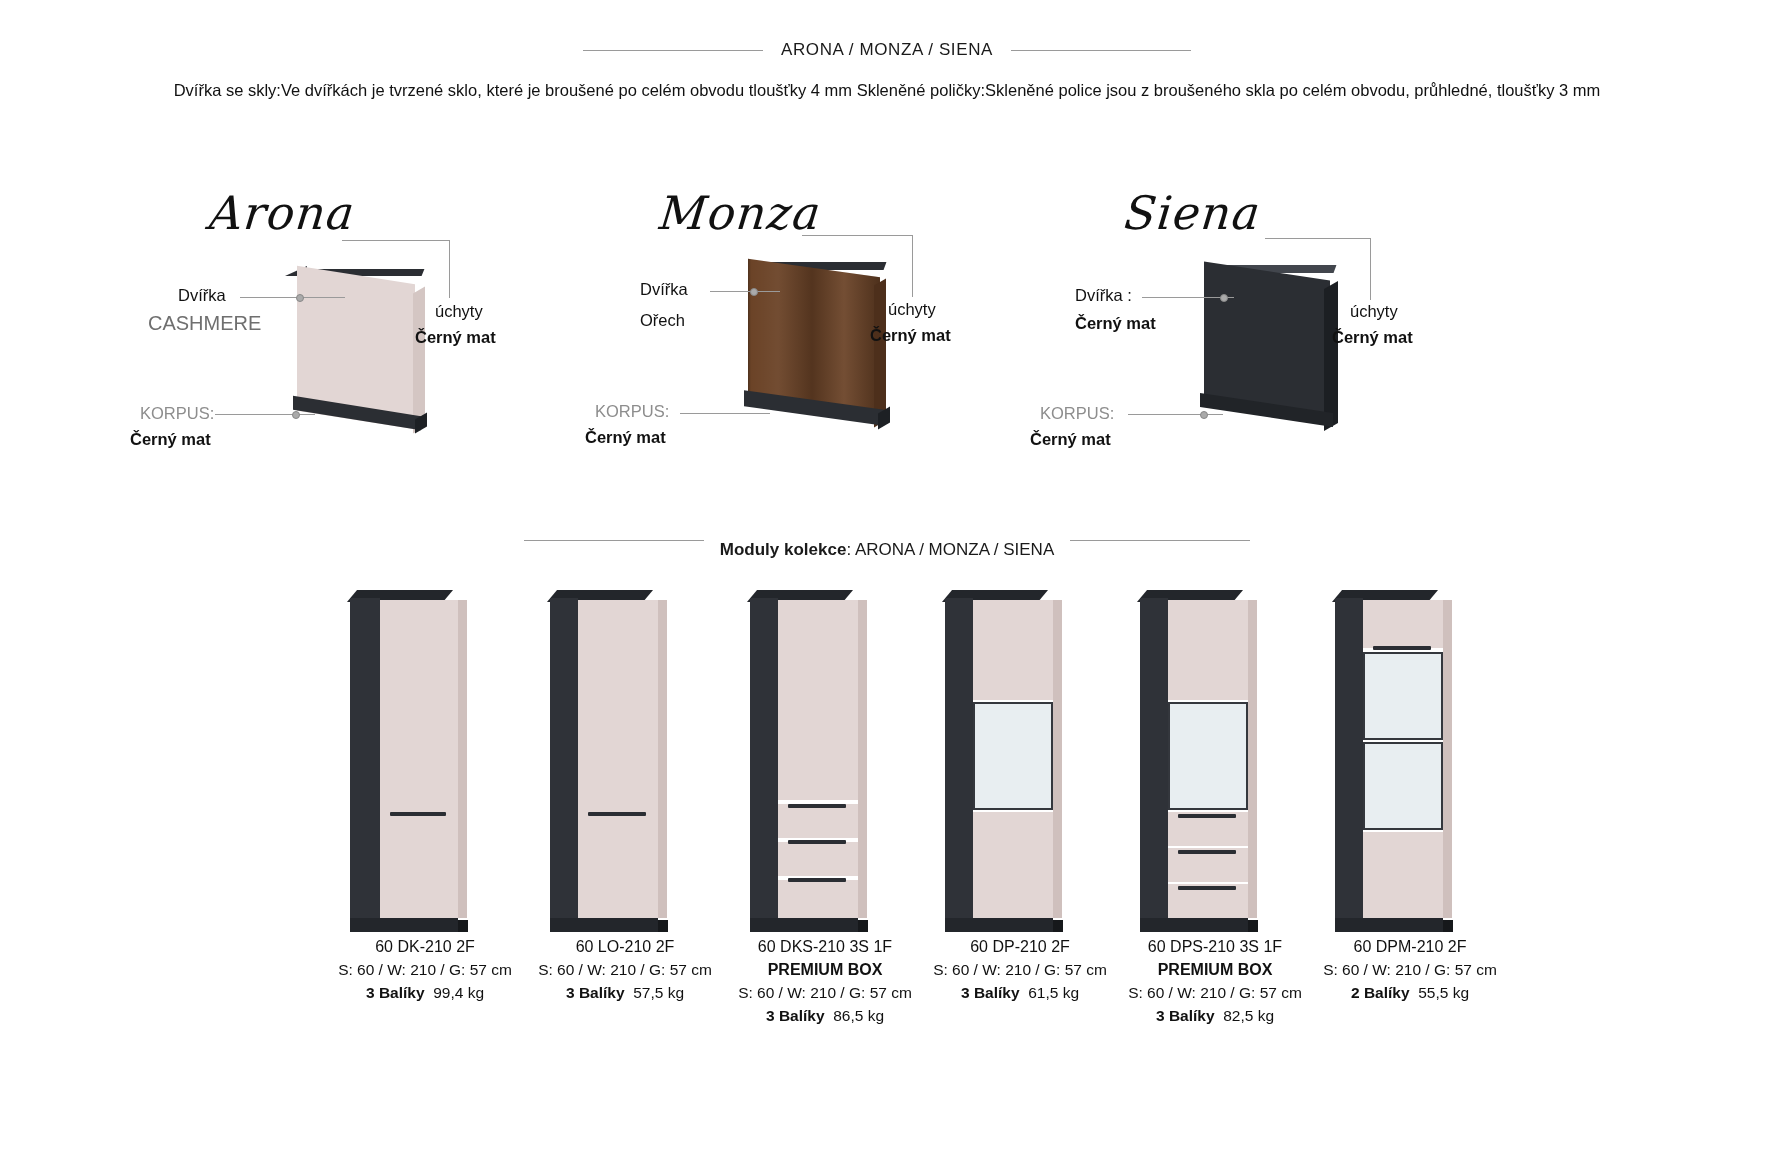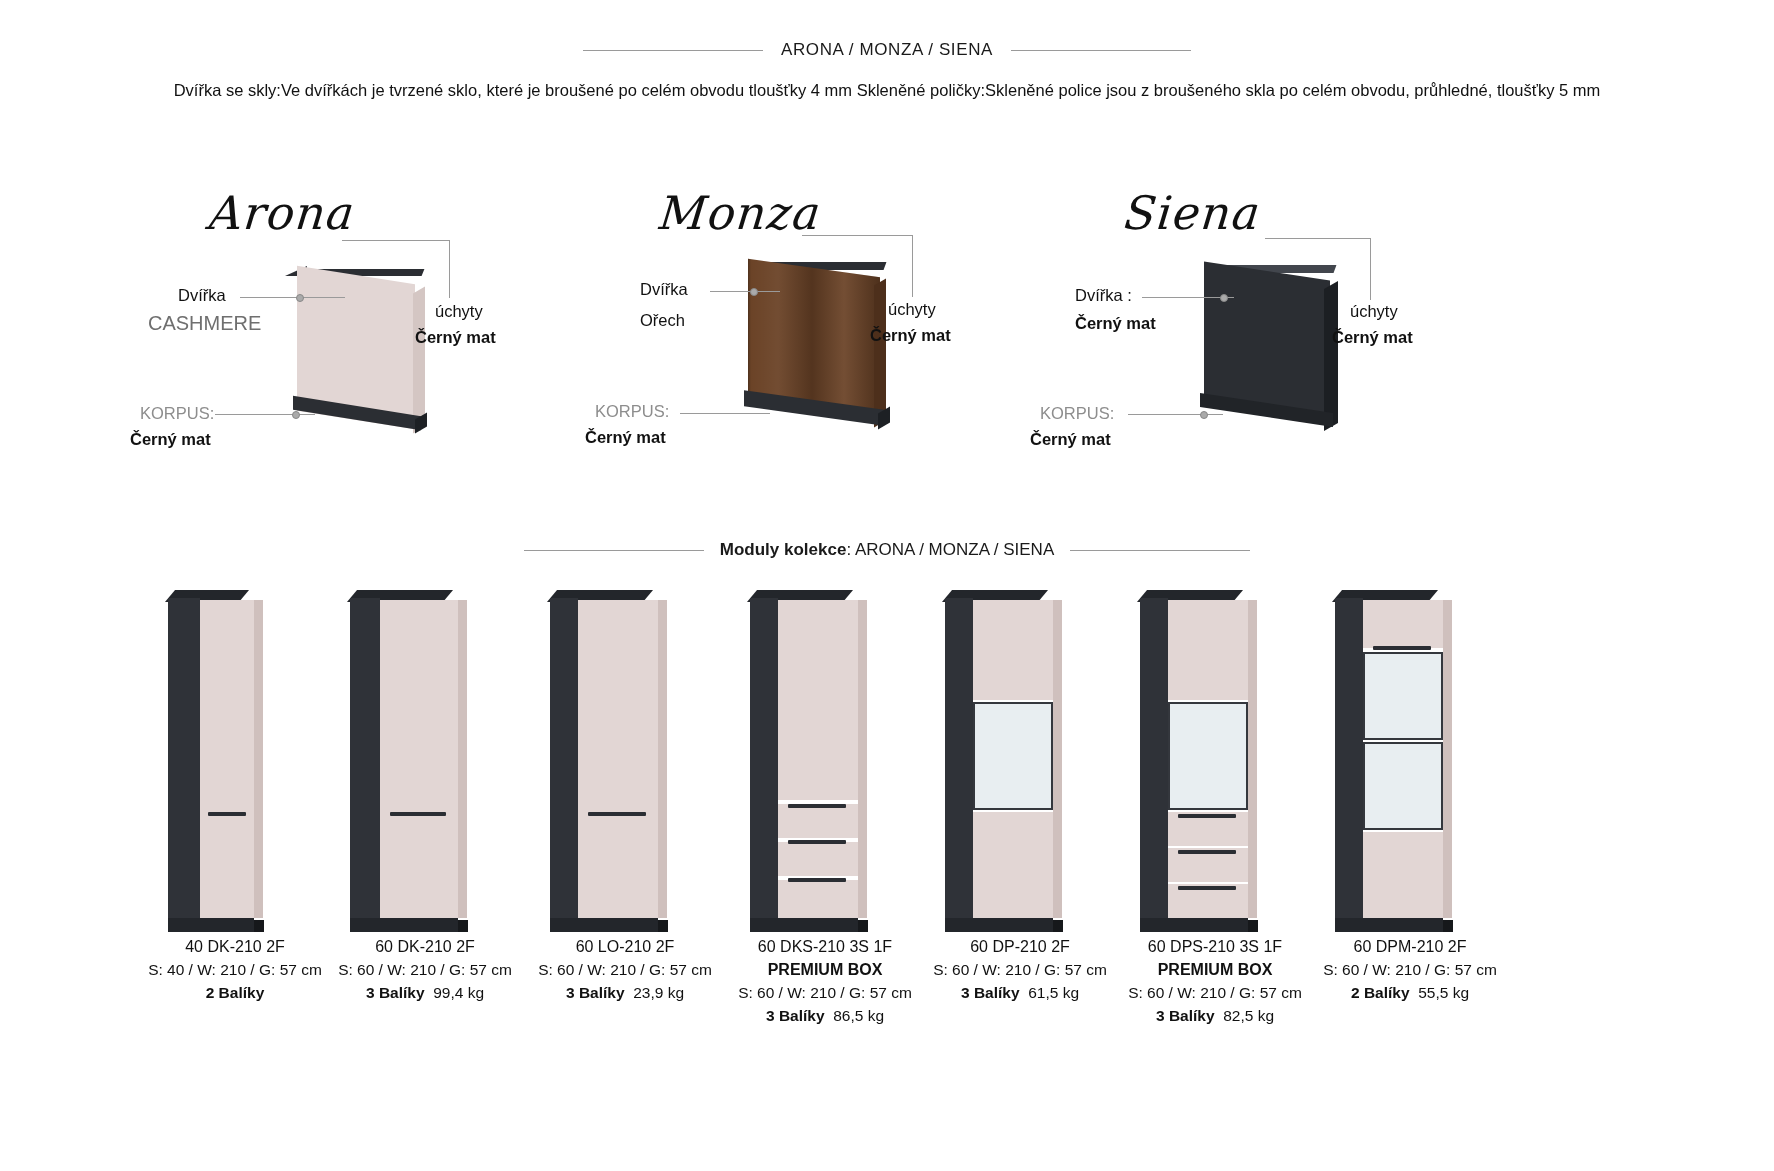--- a/index.html
+++ b/index.html
@@ -110,21 +110,20 @@
   
   .panel-wrap { position: absolute; }
 
   
   .modules-title-row {
     position: absolute;
     top: 540px;
     left: 0;
     width: 100%;
     display: flex;
-    align-items: center;
     justify-content: center;
   }
   .modules-title {
     font-size: 17px;
     padding: 0 16px;
     white-space: nowrap;
   }
   .modules-title b { font-weight: bold; }
 
   .modules {
@@ -170,21 +169,21 @@
 </head>
 <body>
 
 <div class="header-title-row">
   <div class="rule"></div>
   <div class="header-title">ARONA / MONZA / SIENA</div>
   <div class="rule"></div>
 </div>
 
 <div class="spec-block">
-  <div class="line">Dvířka se skly:Ve dvířkách je tvrzené sklo, které je broušené po celém obvodu tloušťky 4 mm  Skleněné poličky:Skleněné police jsou z broušeného skla po celém obvodu, průhledné, tloušťky 5 mm</div>
+  <div class="line">Dvířka se skly:Ve dvířkách je tvrzené sklo, které je broušené po celém obvodu tloušťky 4 mm  Skleněné poličky:Skleněné police jsou z broušeného skla po celém obvodu, průhledné, tloušťky 3 mm</div>
 </div>
 
 <div class="variants">
 
   <div class="variant v1">
     <div class="script-name">Arona</div>
 
     <div class="panel-wrap" style="left:165px; top:88px; width:190px; height:170px;">
       <div style="position:absolute;left:0;top:0;width:0;height:0;border-left:22px solid transparent;border-bottom:10px solid #2b2e33;"></div>
       <div style="position:absolute;left:18px;top:3px;width:120px;height:7px;background:#2b2e33;transform:skewX(-22deg);"></div>
@@ -268,36 +267,20 @@
 <div class="modules-title-row">
   <div class="rule"></div>
   <div class="modules-title">
     <b>Moduly kolekce</b><span>: ARONA / MONZA / SIENA</span>
   </div>
   <div class="rule"></div>
 </div>
 
 <div class="modules">
 
-  <div class="module" style="left:110px;">
-    <div class="cab" style="width:140px; height:345px;">
-      <div style="position:absolute;left:20px;top:0;width:74px;height:12px;background:#23262b;transform:skewX(-40deg);"></div>
-      <div class="body-side" style="left:18px;top:8px;width:32px;height:322px;"></div>
-      <div class="door" style="left:50px;top:10px;width:54px;height:318px;"></div>
-      <div style="position:absolute;left:104px;top:10px;width:9px;height:318px;background:#cfc0bd;"></div>
-      <div class="handle" style="left:58px;top:222px;width:38px;"></div>
-      <div class="plinth" style="left:18px;top:328px;width:86px;height:14px;"></div>
-      <div style="position:absolute;left:104px;top:330px;width:10px;height:12px;background:#16181b;"></div>
-    </div>
-    <div class="caption">
-      <div class="name">40 DK-210 2F</div>
-      <div class="dims">S: 40 / W: 210 / G: 57 cm</div>
-      <div class="pkg"><span>2 Balíky</span> <span class="w"></span></div>
-    </div>
-  </div>
 
   <div class="module" style="left:300px;">
     <div class="cab" style="width:150px; height:345px;">
       <div style="position:absolute;left:12px;top:0;width:96px;height:12px;background:#23262b;transform:skewX(-40deg);"></div>
       <div class="body-side" style="left:10px;top:8px;width:30px;height:322px;"></div>
       <div class="door" style="left:40px;top:10px;width:78px;height:318px;"></div>
       <div style="position:absolute;left:118px;top:10px;width:9px;height:318px;background:#cfc0bd;"></div>
       <div class="handle" style="left:50px;top:222px;width:56px;"></div>
       <div class="plinth" style="left:10px;top:328px;width:108px;height:14px;"></div>
       <div style="position:absolute;left:118px;top:330px;width:10px;height:12px;background:#16181b;"></div>
@@ -315,21 +298,21 @@
       <div class="body-side" style="left:10px;top:8px;width:28px;height:322px;"></div>
       <div class="door" style="left:38px;top:10px;width:80px;height:318px;"></div>
       <div style="position:absolute;left:118px;top:10px;width:9px;height:318px;background:#cfc0bd;"></div>
       <div class="handle" style="left:48px;top:222px;width:58px;"></div>
       <div class="plinth" style="left:10px;top:328px;width:108px;height:14px;"></div>
       <div style="position:absolute;left:118px;top:330px;width:10px;height:12px;background:#16181b;"></div>
     </div>
     <div class="caption">
       <div class="name">60 LO-210 2F</div>
       <div class="dims">S: 60 / W: 210 / G: 57 cm</div>
-      <div class="pkg"><span>3 Balíky</span>&nbsp; <span class="w">23,9 kg</span></div>
+      <div class="pkg"><span>3 Balíky</span>&nbsp; <span class="w">57,5 kg</span></div>
     </div>
   </div>
 
   <div class="module" style="left:700px;">
     <div class="cab" style="width:150px; height:345px;">
       <div style="position:absolute;left:12px;top:0;width:96px;height:12px;background:#23262b;transform:skewX(-40deg);"></div>
       <div class="body-side" style="left:10px;top:8px;width:28px;height:322px;"></div>
       <div class="door" style="left:38px;top:10px;width:80px;height:200px;"></div>
       <div class="door" style="left:38px;top:214px;width:80px;height:34px;"></div>
       <div class="door" style="left:38px;top:252px;width:80px;height:34px;"></div>

